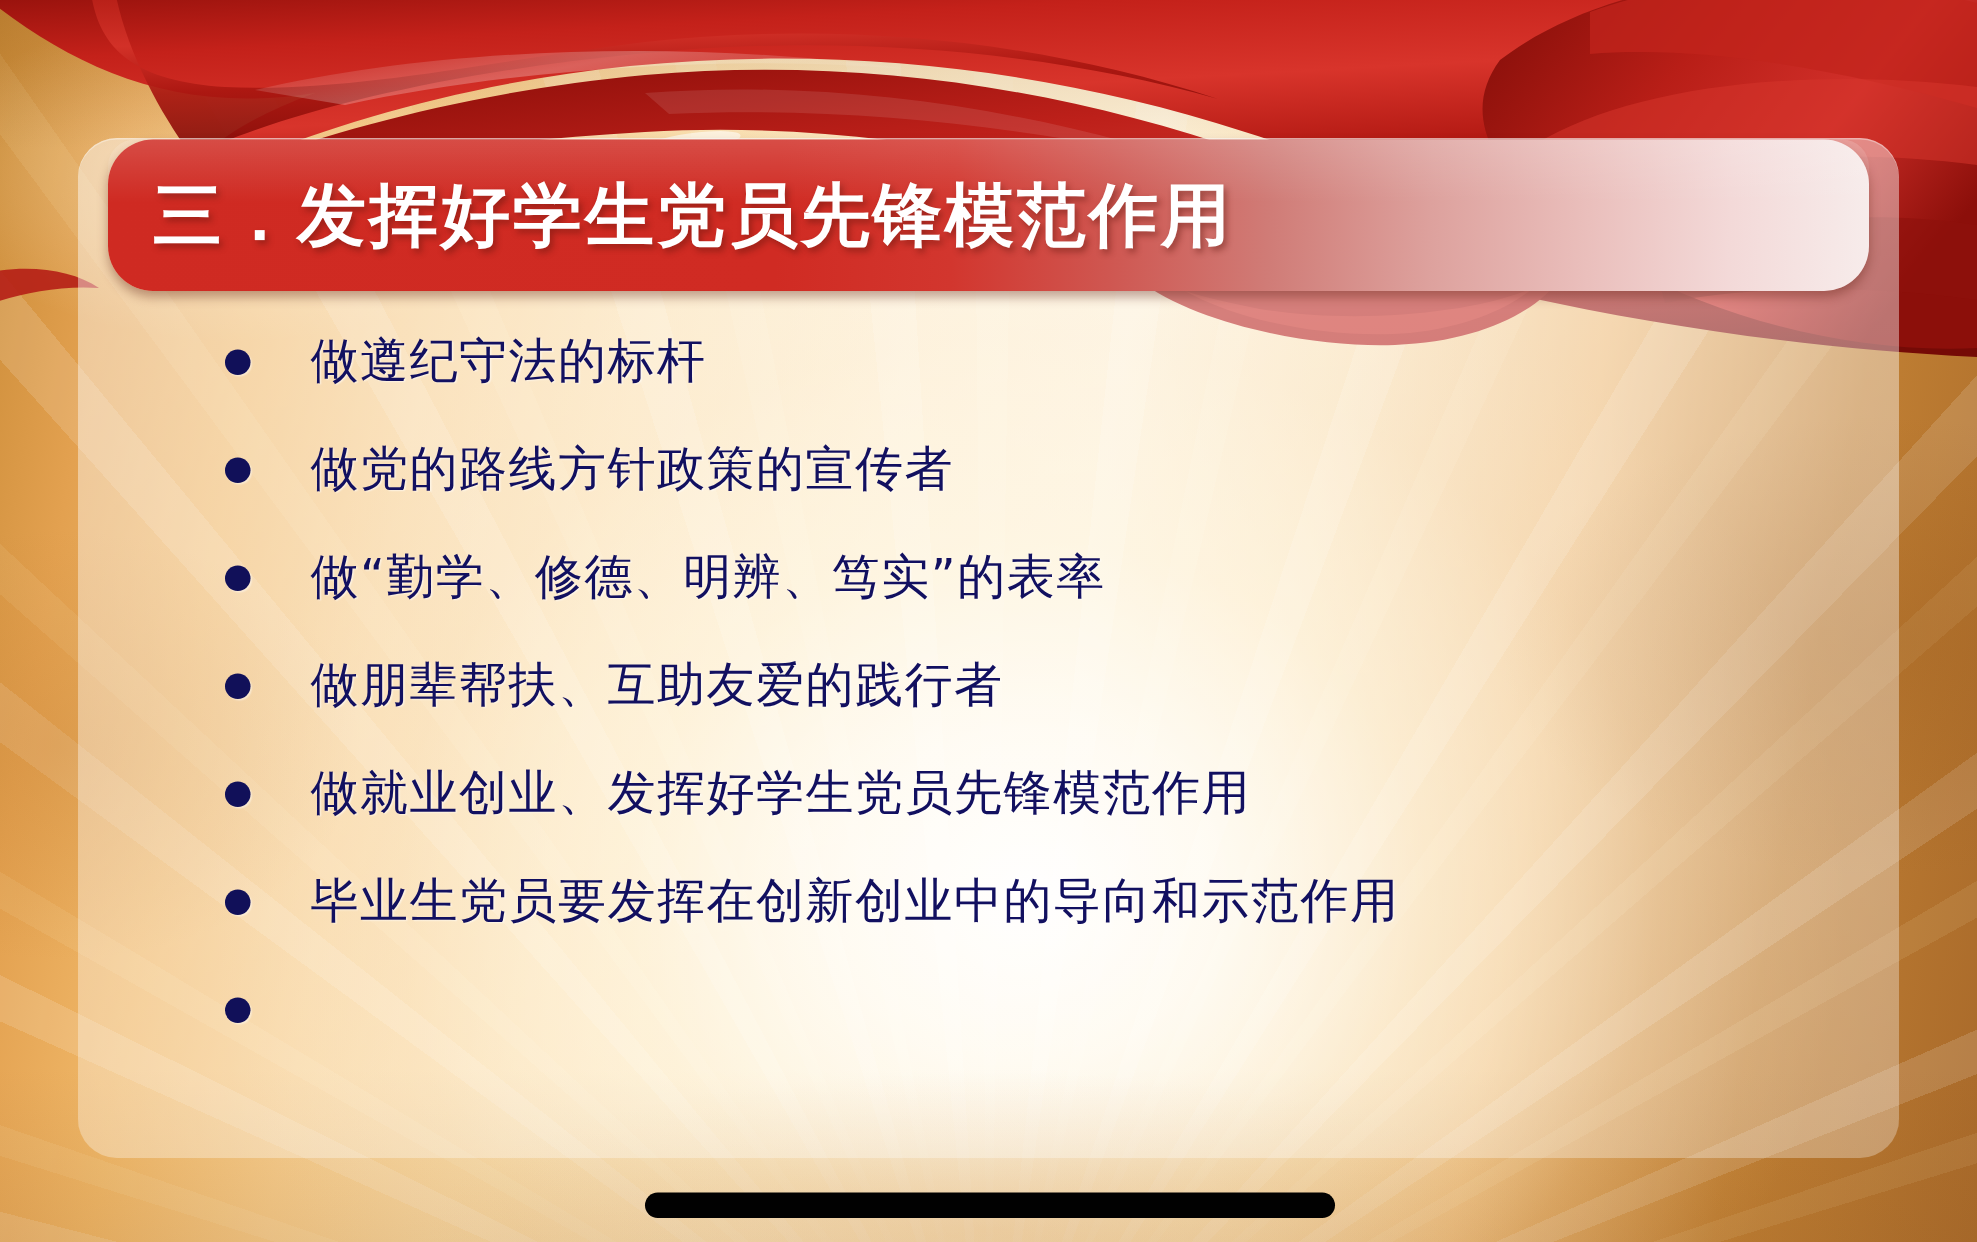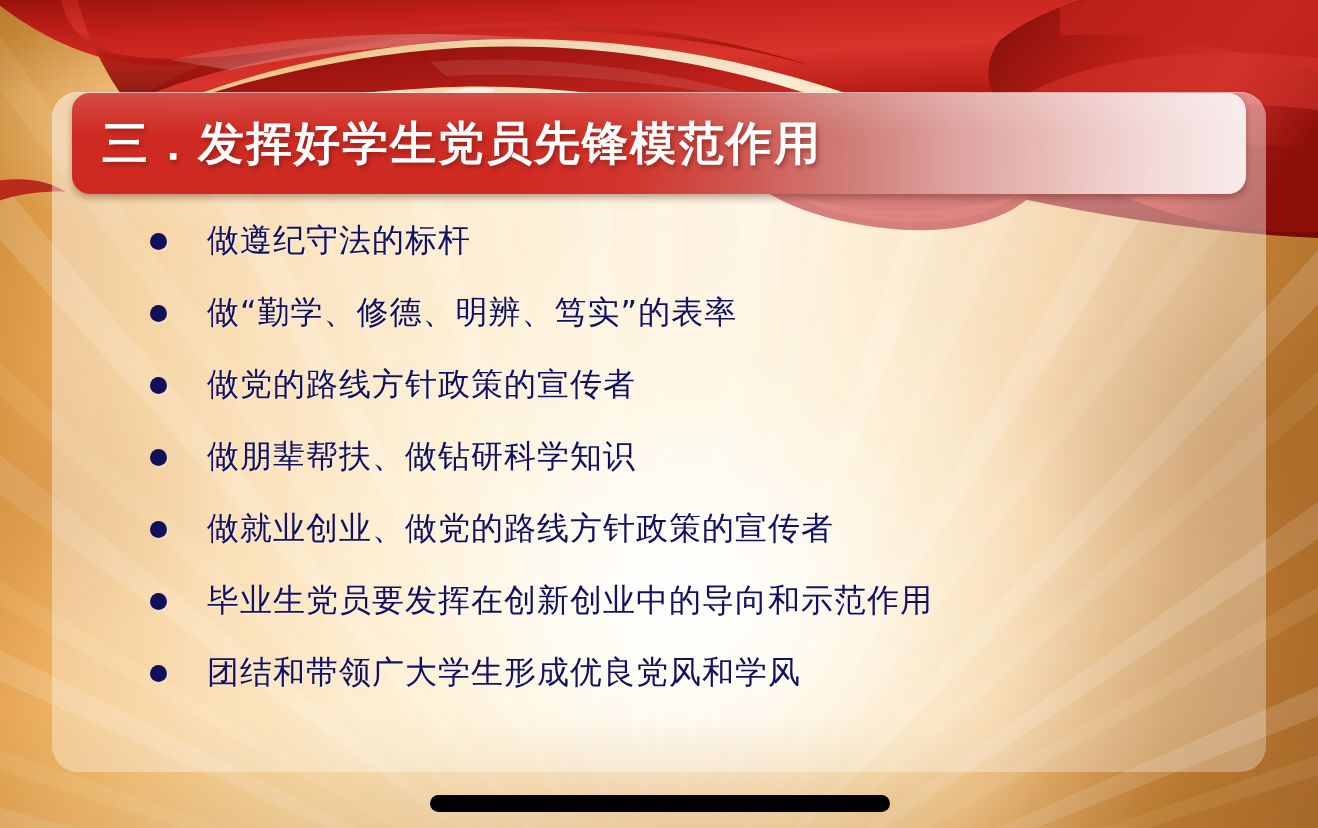--- a/index.html
+++ b/index.html
@@ -93,21 +93,21 @@
     box-shadow: 0 1px 0 rgba(255,255,255,0.35) inset;
   }
 
   
   .titlebar {
     position: absolute;
     left: 72px;
     top: 93px;
     width: 1174px;
     height: 101px;
-    border-radius: 18px;
+    border-radius: 30px;
     background: linear-gradient(92deg,
         #cf2a22 0%,
         #d02b23 38%,
         #d2362e 48%,
         #cf5751 57%,
         #d07c77 66%,
         #dda19d 75%,
         #eabfbc 84%,
         #f3d9d8 92%,
         #f7eceb 100%);
@@ -267,39 +267,38 @@
     <div class="title-text">三．发挥好学生党员先锋模范作用</div>
   </div>
 
   <div class="bullets">
     <div class="bullet-row">
       <span class="bullet-dot"></span>
       <span class="bullet-label">做遵纪守法的标杆</span>
     </div>
     <div class="bullet-row">
       <span class="bullet-dot"></span>
+      <span class="bullet-label">做党的路线方针政策的宣传者</span>
+    </div>
+    <div class="bullet-row">
+      <span class="bullet-dot"></span>
       <span class="bullet-label">做“勤学、修德、明辨、笃实”的表率</span>
     </div>
     <div class="bullet-row">
       <span class="bullet-dot"></span>
-      <span class="bullet-label">做党的路线方针政策的宣传者</span>
-    </div>
-    <div class="bullet-row">
-      <span class="bullet-dot"></span>
-      <span class="bullet-label">做朋辈帮扶、做钻研科学知识</span>
-    </div>
-    <div class="bullet-row">
-      <span class="bullet-dot"></span>
-      <span class="bullet-label">做就业创业、做党的路线方针政策的宣传者</span>
+      <span class="bullet-label">做朋辈帮扶、互助友爱的践行者</span>
+    </div>
+    <div class="bullet-row">
+      <span class="bullet-dot"></span>
+      <span class="bullet-label">做就业创业、发挥好学生党员先锋模范作用</span>
     </div>
     <div class="bullet-row">
       <span class="bullet-dot"></span>
       <span class="bullet-label">毕业生党员要发挥在创新创业中的导向和示范作用</span>
     </div>
     <div class="bullet-row">
       <span class="bullet-dot"></span>
-      <span class="bullet-label">团结和带领广大学生形成优良党风和学风</span>
     </div>
   </div>
 
   <div class="bottom-bar"></div>
 
 </div>
 
 </body></html>

